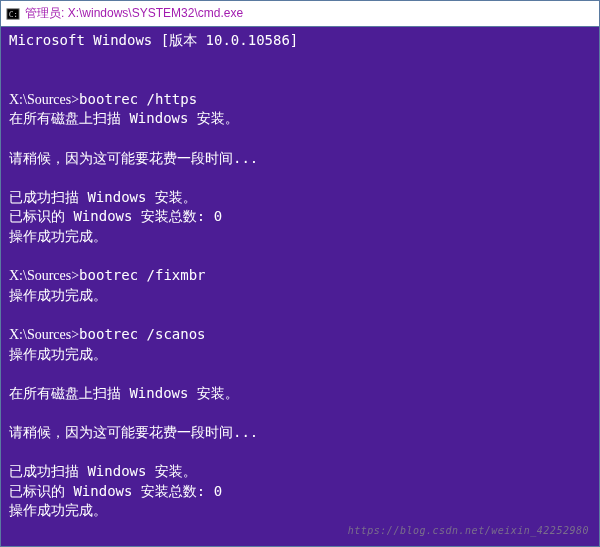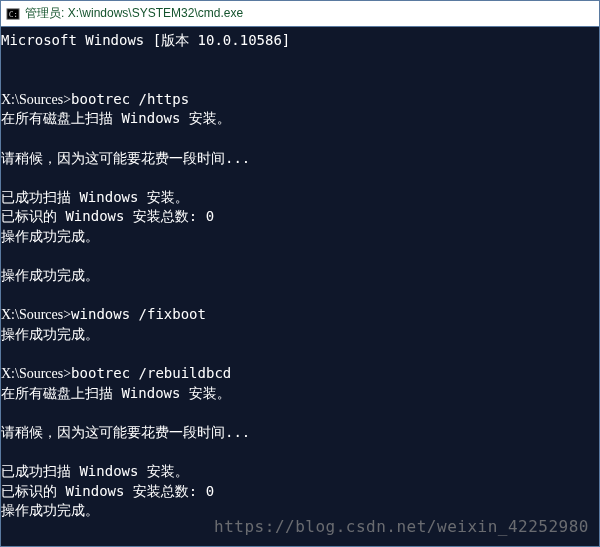--- a/index.html
+++ b/index.html
@@ -37,27 +37,27 @@
       margin-right: 4px;
       display: flex;
       align-items: center;
       justify-content: center;
     }
     .titlebar-icon svg {
       width: 14px;
       height: 14px;
     }
     .titlebar-text {
-      color: #14532d;
+      color: #a21caf;
     }
     .terminal {
       flex: 1;
-      background: #0f172a;
+      background: #4c1d95;
       color: #fff;
-      padding: 4px 0;
+      padding: 4px 8px;
       font-size: 14px;
       line-height: 1.4;
       overflow: hidden;
       font-family: 'NSimSun', 'SimSun', 'Consolas', monospace;
       position: relative;
     }
     .line {
       white-space: pre-wrap;
       min-height: 1.4em;
     }
@@ -66,24 +66,25 @@
       font-family: Liberation Serif, serif;
     }
     .cmd {
       display: inline;
     }
     .watermark {
       position: absolute;
       bottom: 8px;
       right: 10px;
       color: #888;
-      font-size: 16px;
+      font-size: 10px;
       font-family: 'Consolas', monospace;
       letter-spacing: 0.5px;
       opacity: 0.75;
+      font-style: italic;
     }
   </style>
 </head>
 <body>
 
 <div class="window">
   <div class="titlebar">
     <span class="titlebar-icon">
       <svg viewBox="0 0 16 16">
         <rect x="1" y="2" width="14" height="12" fill="#000" stroke="#888" stroke-width="1"></rect>
@@ -100,26 +101,26 @@
     <div id="blocks">
         <div class="line"><span class="prompt">X:\Sources&gt;</span><span class="cmd">bootrec /https</span></div>
         <div class="line">在所有磁盘上扫描 Windows 安装。</div>
         <div class="line">&nbsp;</div>
         <div class="line">请稍候，因为这可能要花费一段时间...</div>
         <div class="line">&nbsp;</div>
         <div class="line">已成功扫描 Windows 安装。</div>
         <div class="line">已标识的 Windows 安装总数: 0</div>
         <div class="line">操作成功完成。</div>
         <div class="line">&nbsp;</div>
+        <div class="line"><span class="prompt">X:\Sources&gt;</span><span class="cmd">bootrec /fixmbr</span></div>
         <div class="line">操作成功完成。</div>
         <div class="line">&nbsp;</div>
-        <div class="line"><span class="prompt">X:\Sources&gt;</span><span class="cmd">windows /fixboot</span></div>
+        <div class="line"><span class="prompt">X:\Sources&gt;</span><span class="cmd">bootrec /scanos</span></div>
         <div class="line">操作成功完成。</div>
         <div class="line">&nbsp;</div>
-        <div class="line"><span class="prompt">X:\Sources&gt;</span><span class="cmd">bootrec /rebuildbcd</span></div>
         <div class="line">在所有磁盘上扫描 Windows 安装。</div>
         <div class="line">&nbsp;</div>
         <div class="line">请稍候，因为这可能要花费一段时间...</div>
         <div class="line">&nbsp;</div>
         <div class="line">已成功扫描 Windows 安装。</div>
         <div class="line">已标识的 Windows 安装总数: 0</div>
         <div class="line">操作成功完成。</div>
         <div class="line">&nbsp;</div>
       </div>
 

